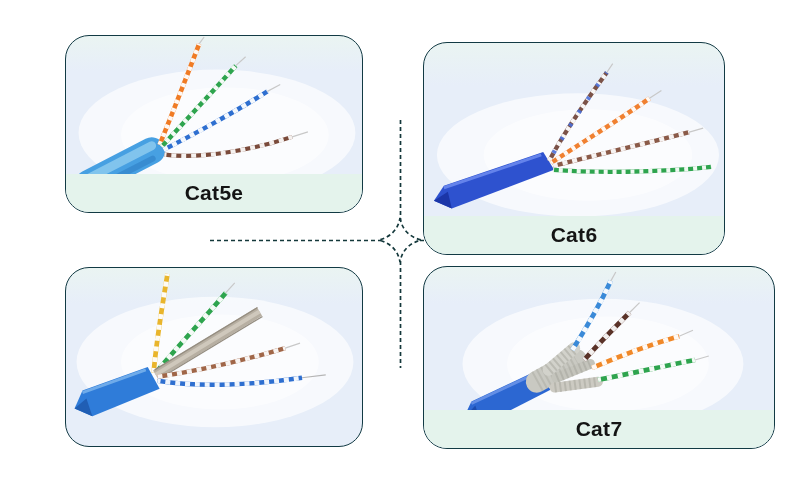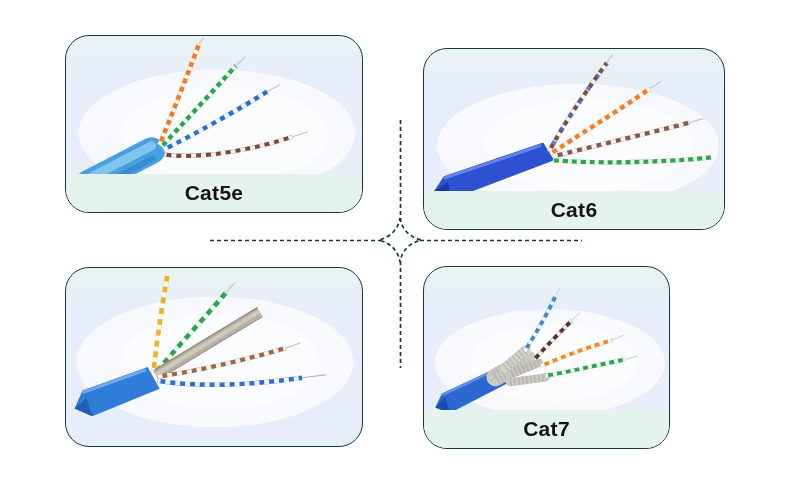--- a/index.html
+++ b/index.html
@@ -13,23 +13,23 @@
   .dividers{position:absolute;left:0;top:0;width:800px;height:478px;pointer-events:none;}
   .card{
     position:absolute;
     border:1.5px solid var(--card-border,#123a44);
     border-radius:24px;
     background:linear-gradient(180deg,#eaf4f2 0%,#e7eef9 20%,#e7eef9 100%);
     overflow:hidden;
     box-sizing:border-box;
   }
   .card.tl{left:65px;top:35px;width:298px;height:178px;}
-  .card.tr{left:423px;top:48px;width:302px;height:182px;}
+  .card.tr{left:423px;top:42px;width:302px;height:213px;}
   .card.bl{left:65px;top:267px;width:298px;height:180px;}
-  .card.br{left:423px;top:266px;width:247px;height:183px;}
+  .card.br{left:423px;top:266px;width:352px;height:183px;}
   .strip{
     position:absolute;left:0;right:0;bottom:0;height:38px;
     background:var(--label-strip,#e4f3ec);
     display:flex;align-items:center;justify-content:center;
   }
   .label{
     font-size:21px;font-weight:700;
     color:var(--label-text,#141414);
     letter-spacing:.3px;
   }

